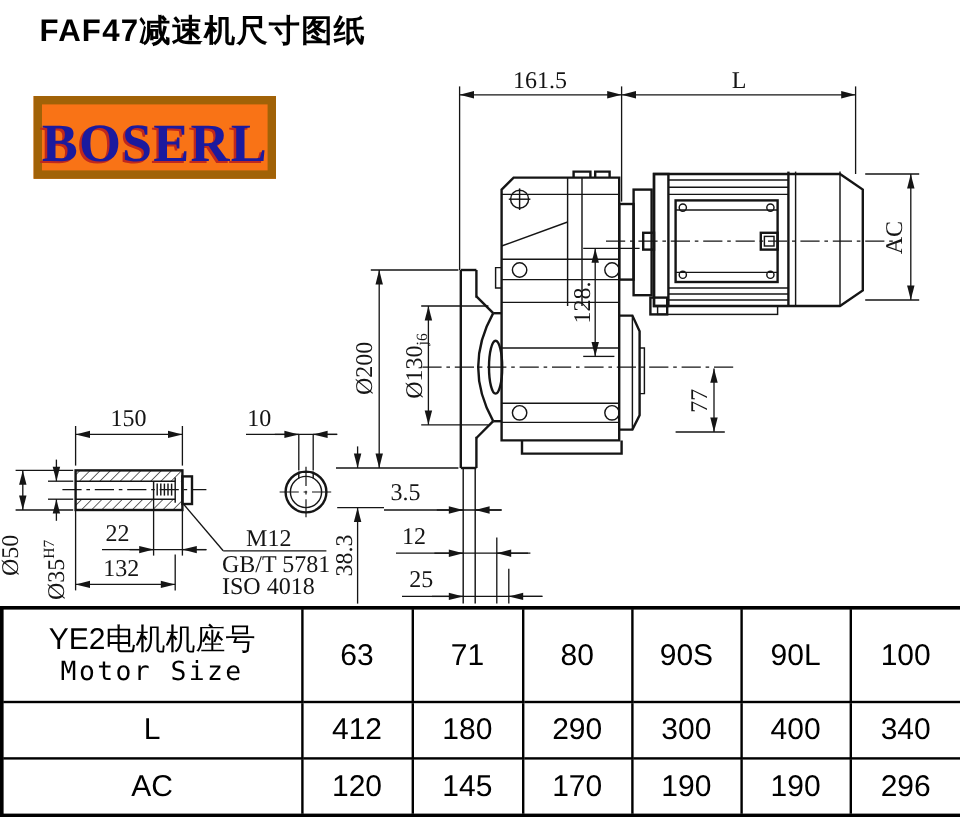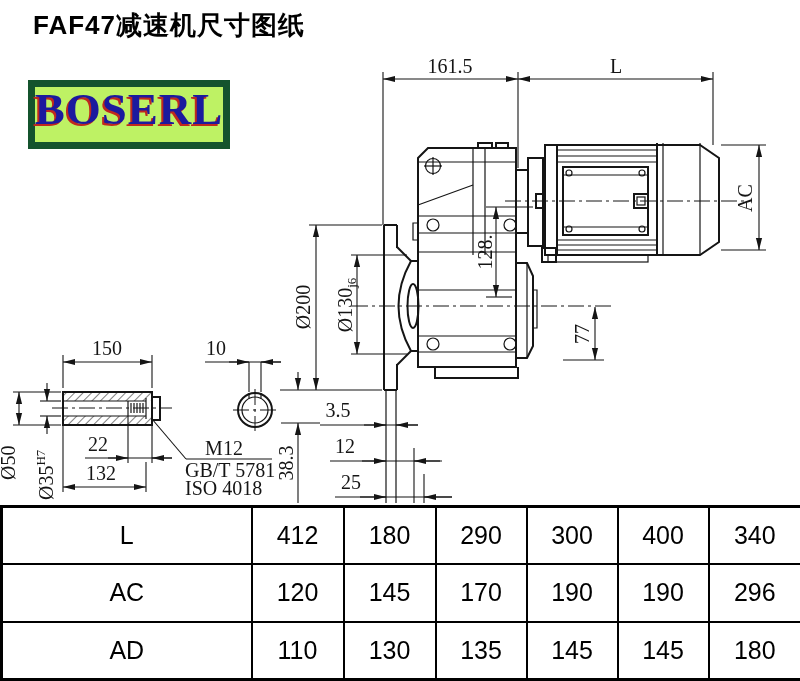--- a/index.html
+++ b/index.html
@@ -6,22 +6,22 @@
   body{
     width:800px;height:681px;position:relative;background:#ffffff;
     font-family:"Liberation Sans", sans-serif;overflow:hidden;color:#000;
   }
   .title{
     position:absolute;left:33px;top:8px;font-size:26px;font-weight:bold;
     letter-spacing:1px;white-space:nowrap;
   }
   .logo{
     position:absolute;left:28px;top:80px;width:188px;height:55px;
-    border:7px solid #14532d;background:#bef264;
-    display:flex;align-items:flex-start;justify-content:center;
+    border:7px solid #a16207;background:#f97316;
+    display:flex;align-items:flex-end;justify-content:center;
   }
   .logo span{
     font-family:"Liberation Serif", serif;font-weight:bold;font-size:45px;
     color:#1b1a9e;line-height:1;letter-spacing:1px;
     text-shadow:-2px 2px 0 #c0281e;
   }
   svg.drawing{position:absolute;left:0;top:0;}
   svg .obj{stroke:#151515;stroke-width:2;fill:none;stroke-linejoin:miter;}
   svg .thin{stroke:#151515;stroke-width:1.2;fill:none;}
   svg .dim{stroke:#151515;stroke-width:1.1;fill:none;}
@@ -267,41 +267,44 @@
   <colgroup>
     <col style="width:250px">
       <col style="width:92px">
       <col style="width:92px">
     <col style="width:91px">
       <col style="width:91px">
       <col style="width:91px">
       <col style="width:93px">
   </colgroup>
   <tbody>
+      <tr class="hdr">
+    <th>
+      <div class="hd-cn">YE2电机机座号</div>
+      <div class="hd-en">Motor Size</div>
+    </th>
+    <th>63</th>
+    <th>71</th>
+    <th>80</th>
+    <th>90S</th>
+    <th>90L</th>
+    <th>100</th>
+  </tr>
   <tr class="row">
     <td>L</td>
     <td>412</td>
     <td>180</td>
     <td>290</td>
     <td>300</td>
     <td>400</td>
     <td>340</td>
   </tr>
   <tr class="row">
     <td>AC</td>
     <td>120</td>
     <td>145</td>
     <td>170</td>
     <td>190</td>
     <td>190</td>
     <td>296</td>
   </tr>
-  <tr class="row">
-    <td>AD</td>
-    <td>110</td>
-    <td>130</td>
-    <td>135</td>
-    <td>145</td>
-    <td>145</td>
-    <td>180</td>
-  </tr>
 </tbody>
   </table>
 
 </body></html>

